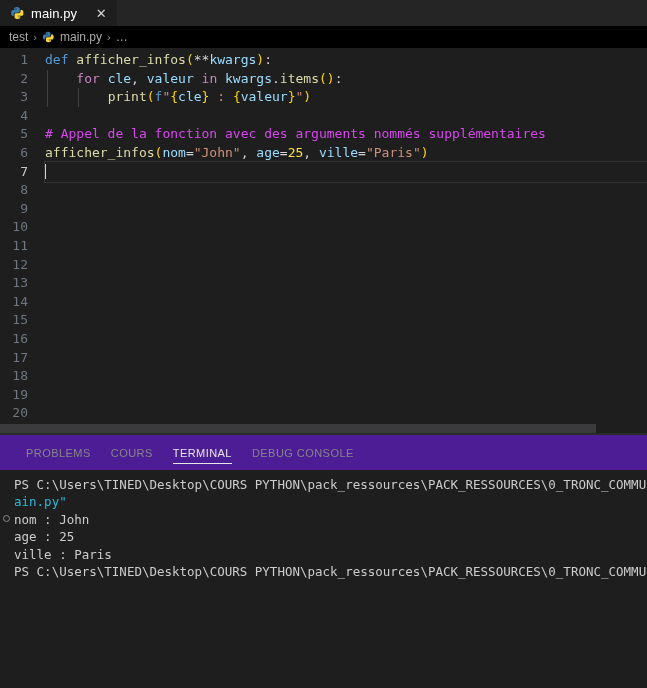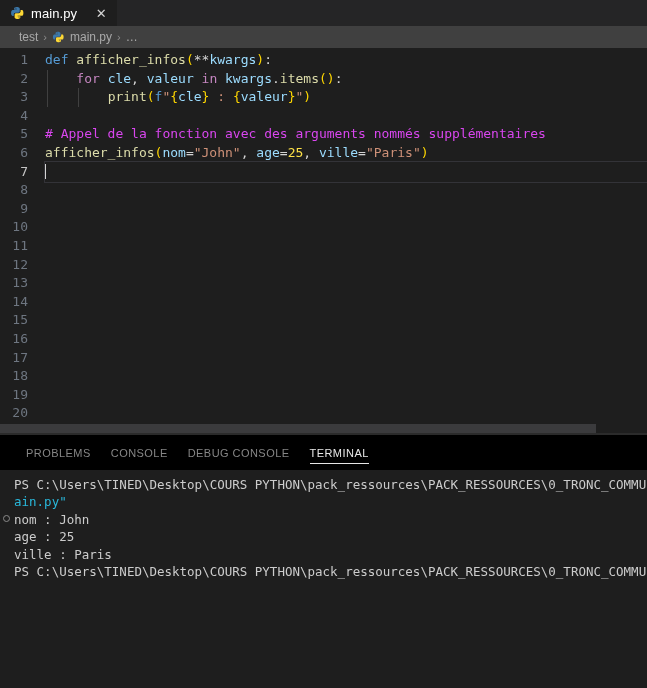--- a/index.html
+++ b/index.html
@@ -66,24 +66,24 @@
   .py-icon {
     width: 15px;
     height: 15px;
     flex: 0 0 auto;
     display: block;
   }
 
   
   .breadcrumb {
     height: 22px;
-    background: #404040;
-    display: flex;
-    align-items: center;
-    padding-left: 19px;
+    background: #000000;
+    display: flex;
+    align-items: center;
+    padding-left: 9px;
     gap: 0;
     flex: 0 0 auto;
     font-size: 12px;
     color: #a9a9a9;
   }
   .crumb {
     display: flex;
     align-items: center;
     gap: 5px;
     color: #a9a9a9;
@@ -202,21 +202,21 @@
     flex-direction: column;
     border-top: 1px solid #2b2b2b;
   }
   .panel-tabs {
     height: 35px;
     display: flex;
     align-items: center;
     gap: 0;
     padding-left: 16px;
     flex: 0 0 auto;
-    background: #000000;
+    background: #4c1d95;
   }
   .panel-tab {
     font-size: 11px;
     letter-spacing: 0.45px;
     color: #868686;
     padding: 0 10px;
     height: 35px;
     display: flex;
     align-items: center;
     position: relative;
@@ -359,28 +359,28 @@
     <div class="editor-bottom-border"></div>
   </div>
 
   <div class="panel">
 
     <div class="panel-tabs">
       <div class="panel-tab">
         <span>PROBLEMS</span>
       </div>
       <div class="panel-tab">
-        <span>CONSOLE</span>
+        <span>COURS</span>
+      </div>
+      <div class="panel-tab active">
+        <span>TERMINAL</span>
       </div>
       <div class="panel-tab">
         <span>DEBUG CONSOLE</span>
       </div>
-      <div class="panel-tab active">
-        <span>TERMINAL</span>
-      </div>
     </div>
 
     <div class="terminal">
 
       <div class="term-line"><span class="c-white">PS C:\Users\TINED\Desktop\COURS PYTHON\pack_ressources\PACK_RESSOURCES\0_TRONC_COMMUN&gt; </span></div>
 
       <div class="term-line"><span class="c-cyan">ain.py"</span></div>
 
       <div class="term-line"><span class="term-deco"></span><span class="c-white">nom : John</span></div>
 

